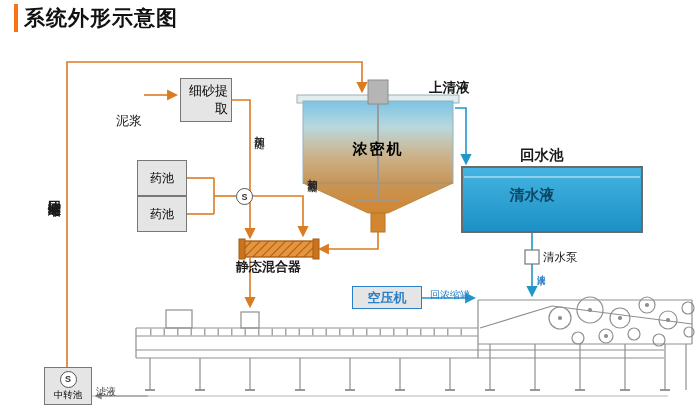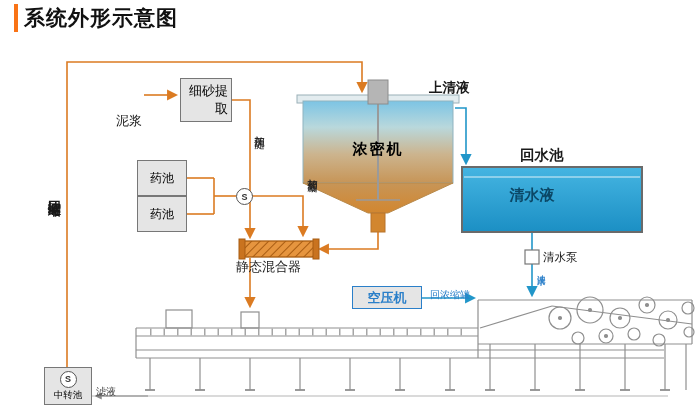--- a/index.html
+++ b/index.html
@@ -176,21 +176,21 @@
   <div class="lbl" style="left:520px;top:147px;width:90px;font-size:14.5px;font-weight:bold;">回水池</div>
 
   <div class="lbl" style="left:500px;top:186px;width:64px;text-align:center;font-size:15px;font-weight:bold;color:#0b4766;">清水液</div>
 
   <div class="box" style="left:137px;top:160px;width:50px;height:36px;font-size:12px;">药池</div>
   <div class="box" style="left:137px;top:196px;width:50px;height:36px;font-size:12px;">药池</div>
 
   <div class="lbl vtext" style="left:254px;top:127px;font-size:10.5px;color:#222;">加药沉淀</div>
   <div class="lbl vtext" style="left:307px;top:170px;font-size:10.5px;color:#222;">加药絮凝</div>
 
-  <div class="lbl" style="left:236px;top:260px;font-size:13px;font-weight:normal;">静态混合器</div>
+  <div class="lbl" style="left:236px;top:260px;font-size:13px;font-weight:bold;">静态混合器</div>
 
   <div class="lbl vtext" style="left:46px;top:190px;font-size:13px;font-weight:600;">回浓缩罐</div>
 
   <div class="lbl" style="left:543px;top:251px;font-size:11.5px;">清水泵</div>
 
   <div class="lbl vtext blue" style="left:536px;top:268px;font-size:8.5px;">冲洗清水</div>
 
   <div class="box" style="left:352px;top:286px;width:70px;height:23px;border:1.5px solid #2a7fc9;color:#2a7fc9;font-weight:bold;font-size:13px;">空压机</div>
 
   <div class="lbl blue" style="left:430px;top:289px;font-size:10px;">回浓缩罐</div>

